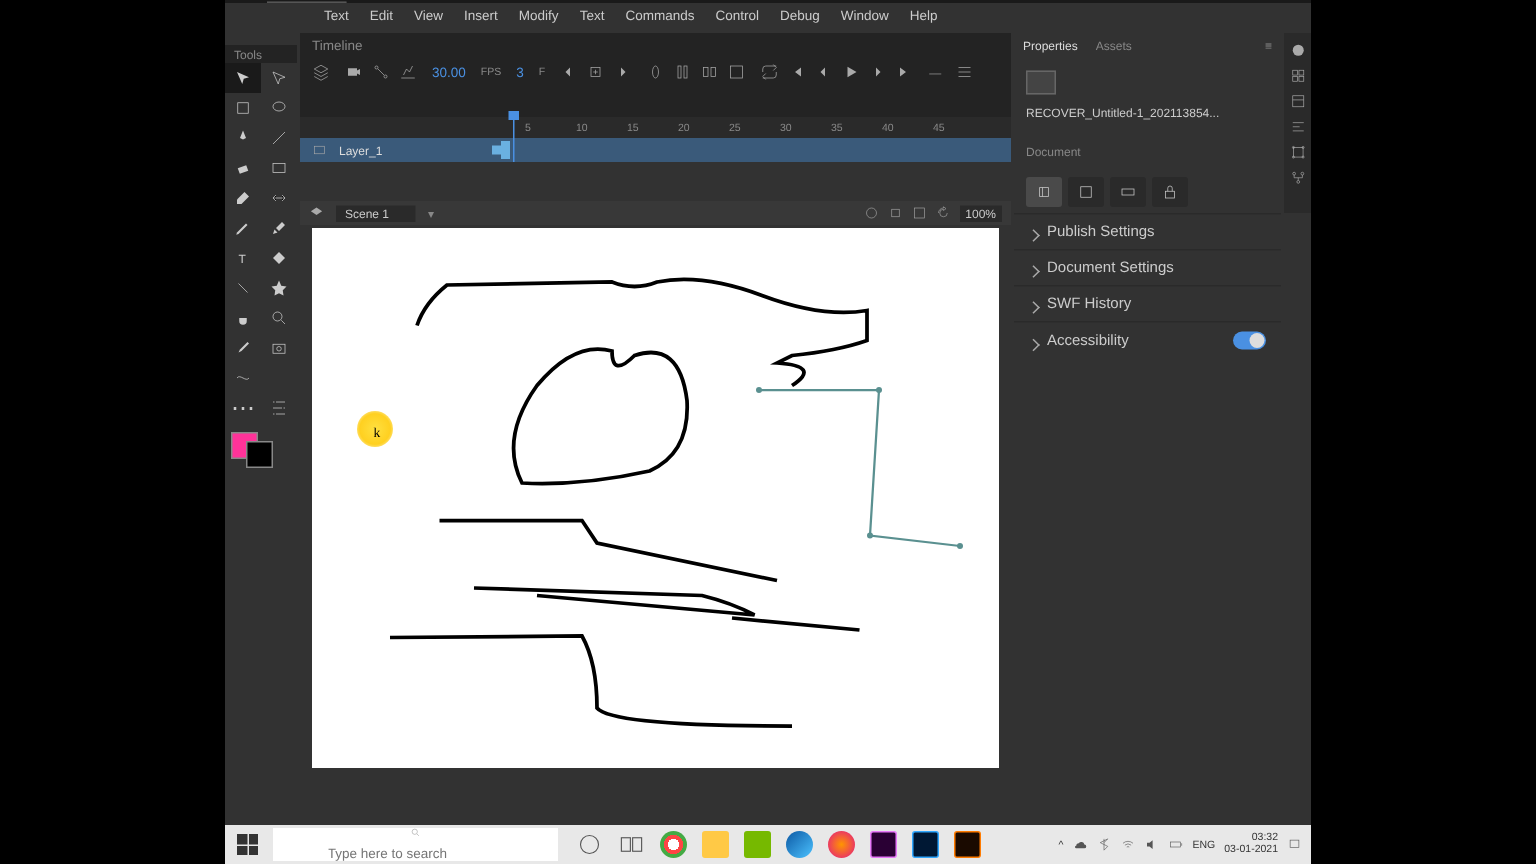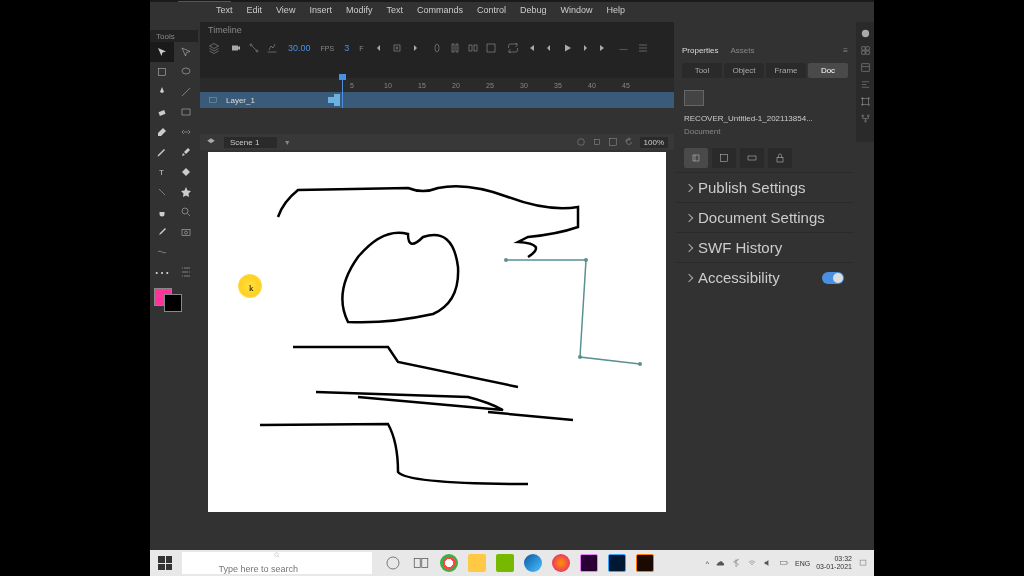--- a/index.html
+++ b/index.html
@@ -57,35 +57,35 @@
 .canvas-area { position: absolute; left: 50px; top: 150px; right: 200px; bottom: 10px; background: #323232; display: flex; align-items: flex-start; justify-content: center; overflow: hidden; }
 .stage { width: 458px; height: 360px; background: #fff; margin-top: 2px; position: relative; }
 .highlight-dot { position: absolute; width: 24px; height: 24px; background: radial-gradient(circle, #ffe040 0%, #ffd020 60%, transparent 100%); border-radius: 50%; }
 .cursor-k { position: absolute; font-size: 9px; color: #000; font-family: serif; }
 
 .right-panels { position: absolute; right: 0; top: 22px; width: 198px; bottom: 10px; background: #323232; }
 .right-icon-strip { position: absolute; right: 0; top: 0; width: 18px; height: 120px; background: #2a2a2a; display: flex; flex-direction: column; gap: 6px; padding-top: 6px; align-items: center; }
 .strip-icon { width: 11px; height: 11px; color: #aaa; }
 
 .props-panel { position: absolute; left: 0; right: 20px; top: 0; bottom: 0; background: #323232; }
-.props-tabs { display: flex; font-size: 8px; color: #888; padding: 4px 6px; gap: 12px; margin-top: 20px; }
+.props-tabs { display: flex; font-size: 8px; color: #888; padding: 4px 6px; gap: 12px; }
 .props-tab.active { color: #ddd; }
 .props-menu { margin-left: auto; }
 .mode-tabs { display: flex; gap: 2px; padding: 4px 6px; }
 .mode-tab { flex: 1; background: #2a2a2a; color: #aaa; font-size: 8px; text-align: center; padding: 3px; border-radius: 2px; }
 .mode-tab.active { background: #4a4a4a; color: #fff; }
 .doc-info { padding: 8px; display: flex; gap: 8px; align-items: flex-start; flex-direction: column; }
 .doc-thumb { width: 20px; height: 16px; background: #444; border: 1px solid #666; }
 .doc-meta { flex: 1; }
 .doc-title { color: #ccc; font-size: 8px; }
-.doc-type { color: #888; font-size: 8px; margin-top: 4px; }
+.doc-type { color: #888; font-size: 8px; margin-top: 17px; }
 .doc-opt-row { display: flex; gap: 4px; padding: 4px 8px; }
 .doc-opt { width: 24px; height: 20px; background: #2a2a2a; display: flex; align-items: center; justify-content: center; color: #ccc; border-radius: 2px; }
 .doc-opt.active { background: #4a4a4a; }
-.section-row { padding: 6px 10px; display: flex; align-items: center; color: #ccc; font-size: 15px; gap: 6px; border-top: 1px solid #2a2a2a; }
+.section-row { padding: 6px 10px; display: flex; align-items: flex-end; color: #ccc; font-size: 10px; gap: 6px; border-top: 1px solid #2a2a2a; }
 .chevron { width: 6px; height: 6px; border-right: 1px solid #aaa; border-bottom: 1px solid #aaa; transform: rotate(-45deg); }
 .toggle { margin-left: auto; width: 22px; height: 12px; background: #666; border-radius: 6px; position: relative; }
 .toggle.on { background: #4a90e2; }
 .toggle::after { content: ''; position: absolute; width: 10px; height: 10px; background: #ddd; border-radius: 50%; top: 1px; right: 1px; }
 
 .taskbar { position: absolute; left: 150px; bottom: 0; width: 724px; height: 26px; background: #e8e8e8; display: flex; align-items: center; }
 .start-btn { width: 30px; height: 26px; display: flex; align-items: center; justify-content: center; }
 .win-logo { width: 14px; height: 14px; display: grid; grid-template: 1fr 1fr / 1fr 1fr; gap: 1px; }
 .win-logo span { background: #333; }
 .search-box { width: 190px; height: 22px; background: #fff; display: flex; align-items: center; padding: 0 8px; gap: 6px; margin-left: 2px; flex-direction: column; }
@@ -488,26 +488,20 @@
           <circle cx="18" cy="6" r="2"></circle>
           <circle cx="12" cy="18" r="2"></circle>
           <path d="M6 8v4h12V8M12 12v4"></path>
         </svg>
     </div>
     <div class="props-panel">
       <div class="props-tabs">
         <span class="props-tab active">Properties</span>
         <span class="props-tab">Assets</span>
         <span class="props-menu">≡</span>
-      </div>
-      <div class="mode-tabs">
-        <div class="mode-tab">Tool</div>
-        <div class="mode-tab">Object</div>
-        <div class="mode-tab">Frame</div>
-        <div class="mode-tab active">Doc</div>
       </div>
       <div class="doc-info">
         <div class="doc-thumb"></div>
         <div class="doc-meta">
           <div class="doc-title">RECOVER_Untitled-1_202113854...</div>
           <div class="doc-type">Document</div>
         </div>
       </div>
       <div class="doc-opt-row">
         <div class="doc-opt active">

